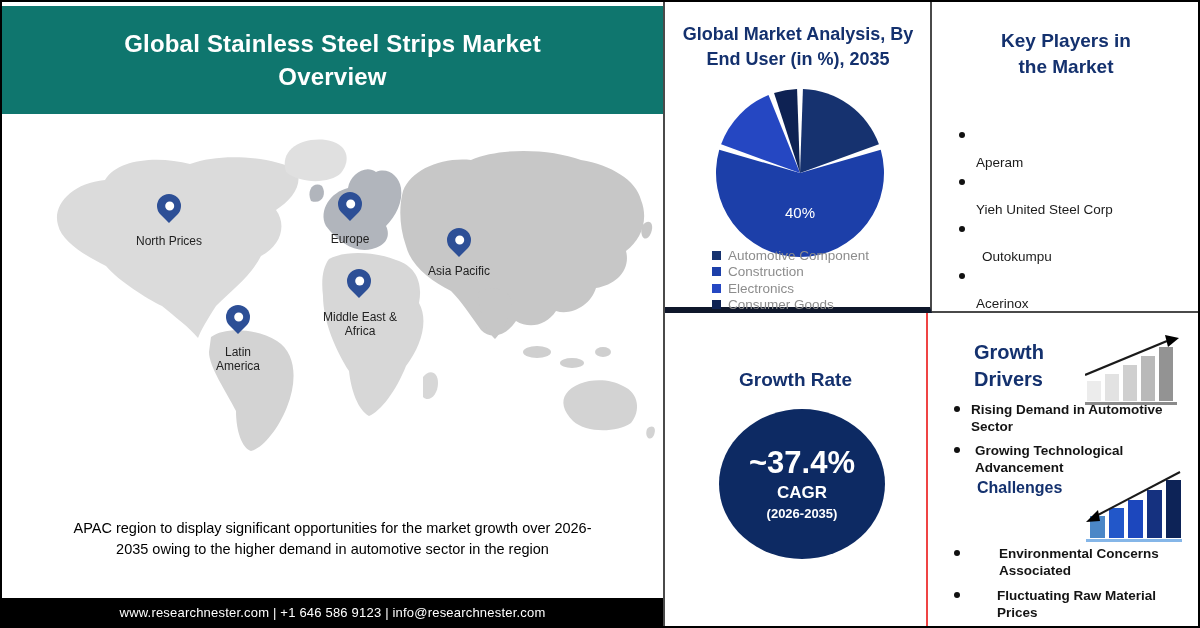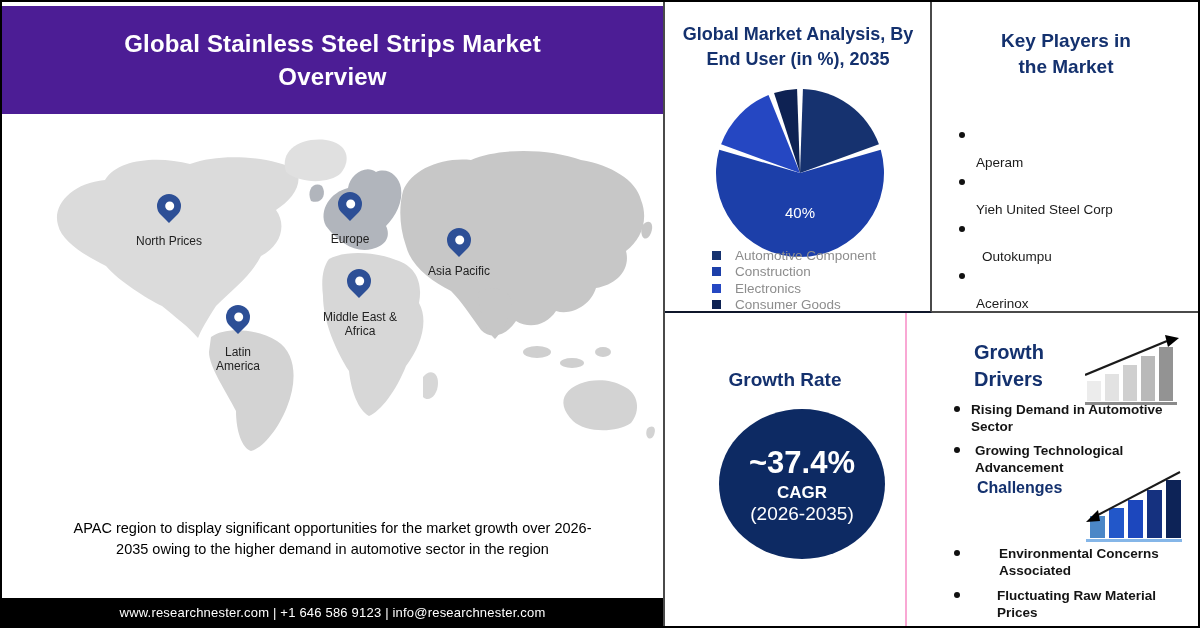--- a/index.html
+++ b/index.html
@@ -1,21 +1,21 @@
 <!DOCTYPE html>
 <html><head>
 <meta charset="utf-8">
 <style>
   html,body{margin:0;padding:0;background:#fff;}
   .canvas{position:relative;width:1200px;height:628px;background:#fff;overflow:hidden;
           font-family:"Liberation Sans",sans-serif;border:2px solid #000;box-sizing:border-box;}
 
   
   .left-panel{position:absolute;left:0;top:0;width:661px;height:624px;background:#fff;}
-  .banner{position:absolute;left:0;top:4px;width:100%;height:108px;background:#4c1d95;
+  .banner{position:absolute;left:0;top:4px;width:100%;height:108px;background:#0f766e;
           display:flex;align-items:center;justify-content:center;}
   .banner h1{margin:0;width:440px;text-align:center;color:#fff;font-size:24px;line-height:33px;
              font-weight:700;letter-spacing:.2px;}
   .map-wrap{position:absolute;left:48px;top:128px;width:615px;height:340px;}
   .pin{position:absolute;width:24px;height:24px;background:#2d4f96;border-radius:50% 50% 50% 0;
        transform:rotate(-45deg);}
   .pin::after{content:"";position:absolute;width:9px;height:9px;background:#fff;border-radius:50%;
        left:7.5px;top:7.5px;}
   .pin-label{position:absolute;font-size:12px;font-weight:500;color:#222;text-align:center;line-height:14px;}
   .region-heading{position:absolute;left:0;top:470px;width:100%;text-align:center;margin:0;
@@ -23,46 +23,46 @@
   .region-body{position:absolute;left:60px;top:516px;width:541px;text-align:center;margin:0;
        color:#000000;font-size:14.5px;line-height:21px;}
   .footer-bar{position:absolute;left:0;bottom:0;width:100%;height:28px;background:#000;
        display:flex;align-items:center;justify-content:center;}
   .footer-bar span{color:#fff;font-size:13px;letter-spacing:.2px;}
 
   
   .right-panel{position:absolute;left:661px;top:0;width:535px;height:624px;background:#fff;
        border-left:2px solid #4a4a4a;box-sizing:border-box;}
   .quad{position:absolute;box-sizing:border-box;}
-  .q1{left:0;top:0;width:267px;height:311px;border-right:2px solid #4a4a4a;border-bottom:2px solid #0f172a;}
+  .q1{left:0;top:0;width:267px;height:311px;border-right:2px solid #4a4a4a;border-bottom:6px solid #0f172a;}
   .q2{left:267px;top:0;width:268px;height:311px;border-bottom:2px solid #4a4a4a;}
-  .q3{left:0;top:311px;width:242px;height:313px;border-right:2px solid #f9a8d4;}
+  .q3{left:0;top:311px;width:263px;height:313px;border-right:2px solid #ef4444;}
   .q4{left:267px;top:311px;width:268px;height:234px;}
 
   .q-title{color:#14316e;font-weight:700;text-align:center;margin:0;}
   .pie-title{position:absolute;left:8px;top:20px;width:250px;font-size:18px;line-height:25px;}
   #pie-svg{position:absolute;left:40px;top:76px;}
   .legend{position:absolute;left:47px;top:245px;}
-  .legend-row{display:flex;align-items:center;height:16.5px;gap:7px;}
+  .legend-row{display:flex;align-items:center;height:16.5px;}
   .lg-sq{width:9px;height:9px;margin-right:7px;flex:0 0 auto;}
   .legend-row span.lg-txt{font-size:13.5px;color:#8d8d8d;white-space:nowrap;}
 
   .kp-title{position:absolute;left:54px;top:26px;width:160px;font-size:19px;line-height:26px;}
   .kp-list{position:absolute;left:27px;top:125px;}
   .b-row{display:flex;align-items:flex-start;margin-bottom:3px;}
   .b-dot{width:6px;height:6px;border-radius:50%;background:#111;margin:5px 11px 0 0;flex:0 0 auto;}
   .kp-list .b-txt{font-size:13.5px;color:#1b1b1b;line-height:16px;margin-top:28px;}
   .kp-list .b-row:nth-child(3) .b-txt{padding-left:6px;}
 
   .gr-title{position:absolute;left:0;top:56px;width:100%;font-size:19px;}
   .kpi-circle{position:absolute;left:54px;top:96px;width:166px;height:150px;border-radius:50%;
       background:#0d2a63;display:flex;flex-direction:column;align-items:center;justify-content:center;color:#fff;}
   .kpi-value{font-size:31px;font-weight:700;line-height:36px;}
   .kpi-label{font-size:17px;font-weight:700;line-height:24px;}
-  .kpi-sub{font-size:19px;font-weight:400;line-height:18px;text-align:right;}
+  .kpi-sub{font-size:13px;font-weight:700;line-height:18px;text-align:right;}
 
   .gd-title{position:absolute;left:42px;top:26px;width:120px;font-size:20px;line-height:27px;text-align:left;}
   .gd-icon{position:absolute;left:153px;top:22px;}
   .gd-list{position:absolute;left:22px;top:88px;width:230px;}
   .gd-list .b-txt,.ch-list .b-txt{font-size:13.5px;font-weight:600;color:#141414;line-height:17px;}
   .gd-list .b-row:nth-child(2) .b-txt{padding-left:4px;}
   .ch-title{position:absolute;left:45px;top:166px;width:140px;font-size:16px;text-align:left;}
   .ch-icon{position:absolute;left:152px;top:153px;}
   .ch-list{position:absolute;left:22px;top:232px;width:235px;}
   .ch-list .b-row .b-txt{padding-left:28px;}

